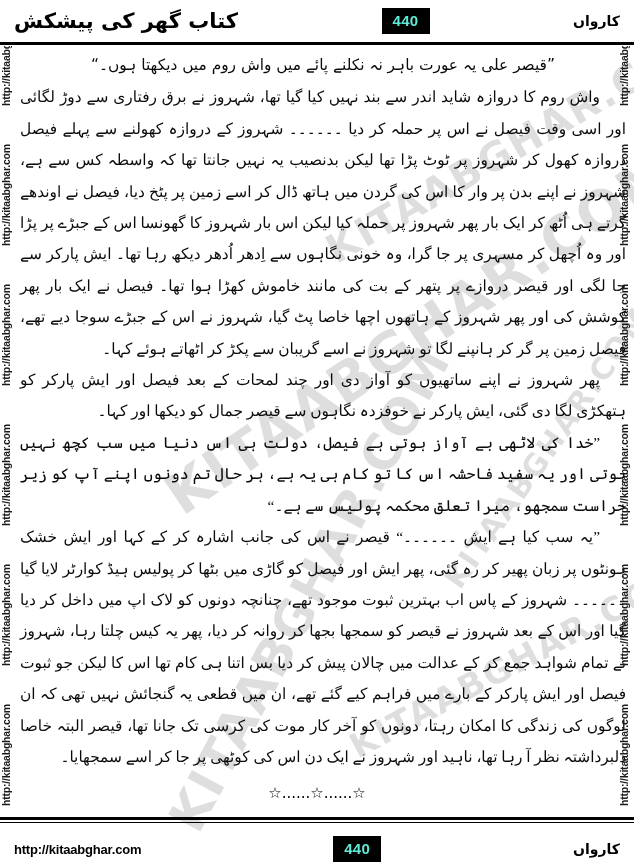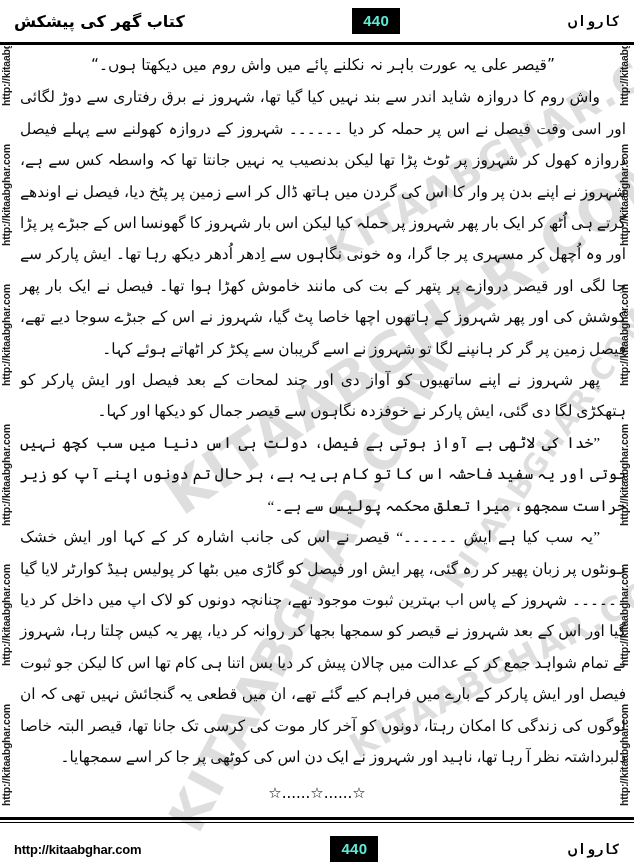--- a/index.html
+++ b/index.html
@@ -33,22 +33,22 @@
 
   .hdr-left, .hdr-right {
     font-family: "DejaVu Sans", sans-serif;
     font-size: 15px;
     font-weight: bold;
     color: #000;
     direction: rtl;
     letter-spacing: -0.2px;
     white-space: nowrap;
   }
-  .hdr-left { font-size: 16px; }
-  .hdr-right { font-size: 14px; font-family: Liberation Mono, monospace; }
+  .hdr-left { font-size: 21px; }
+  .hdr-right { font-size: 14px; }
 
   .page-badge {
     background: #000000;
     color: #5eead4;
     font-family: "Liberation Sans", sans-serif;
     font-weight: bold;
     font-size: 15px;
     line-height: 1;
     padding: 5px 11px 6px 11px;
     letter-spacing: 0.3px;

